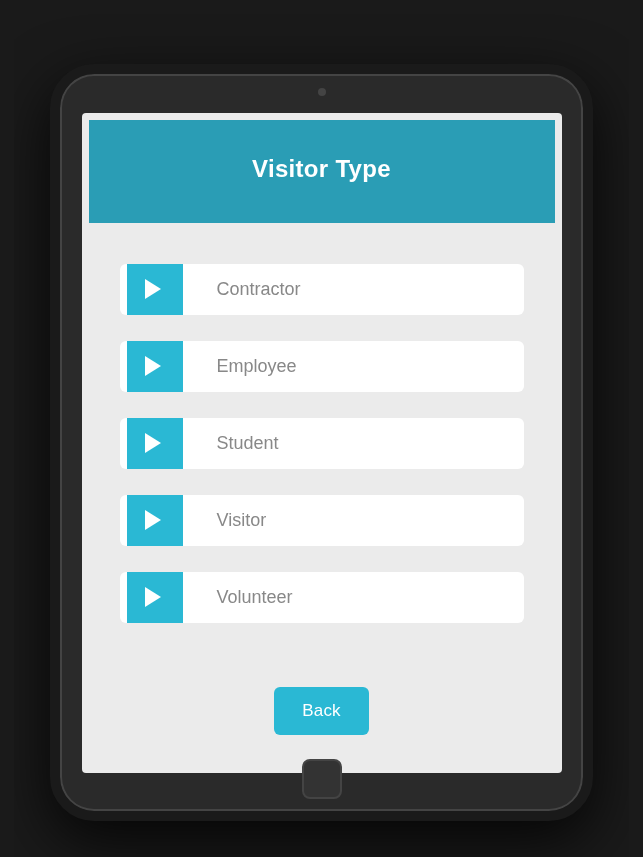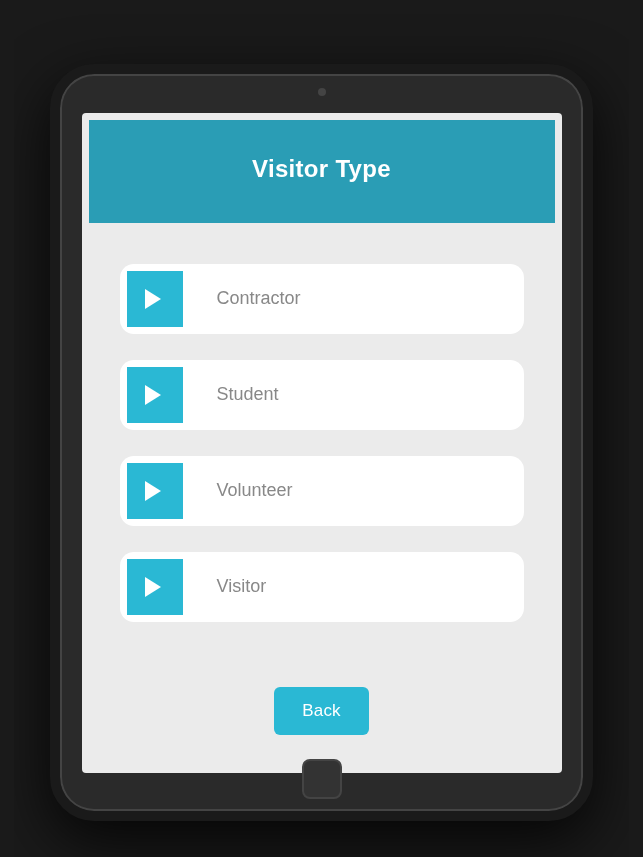--- a/index.html
+++ b/index.html
@@ -89,21 +89,21 @@
       flex: 1;
       padding: 20px 24px;
       display: flex;
       flex-direction: column;
       gap: 12px;
       overflow-y: auto;
     }
 
     .option-row {
       background: #ffffff;
-      border-radius: 14px;
+      border-radius: 6px;
       display: flex;
       align-items: center;
       overflow: hidden;
       cursor: pointer;
       transition: background 0.15s;
     }
 
     .option-icon {
       width: 56px;
       height: 56px;
@@ -161,40 +161,46 @@
 
     <div class="content">
 
       <div class="option-row">
         <div class="option-icon">
           <div class="play-triangle"></div>
         </div>
         <span class="option-label">Contractor</span>
       </div>
 
+      <div class="option-row">
+        <div class="option-icon">
+          <div class="play-triangle"></div>
+        </div>
+        <span class="option-label">Employee</span>
+      </div>
 
       <div class="option-row">
         <div class="option-icon">
           <div class="play-triangle"></div>
         </div>
         <span class="option-label">Student</span>
       </div>
 
       <div class="option-row">
         <div class="option-icon">
           <div class="play-triangle"></div>
         </div>
+        <span class="option-label">Visitor</span>
+      </div>
+
+      <div class="option-row">
+        <div class="option-icon">
+          <div class="play-triangle"></div>
+        </div>
         <span class="option-label">Volunteer</span>
-      </div>
-
-      <div class="option-row">
-        <div class="option-icon">
-          <div class="play-triangle"></div>
-        </div>
-        <span class="option-label">Visitor</span>
       </div>
 
     </div>
 
     <div class="footer">
       <button class="back-button">Back</button>
     </div>
 
   </div>
 </div>

